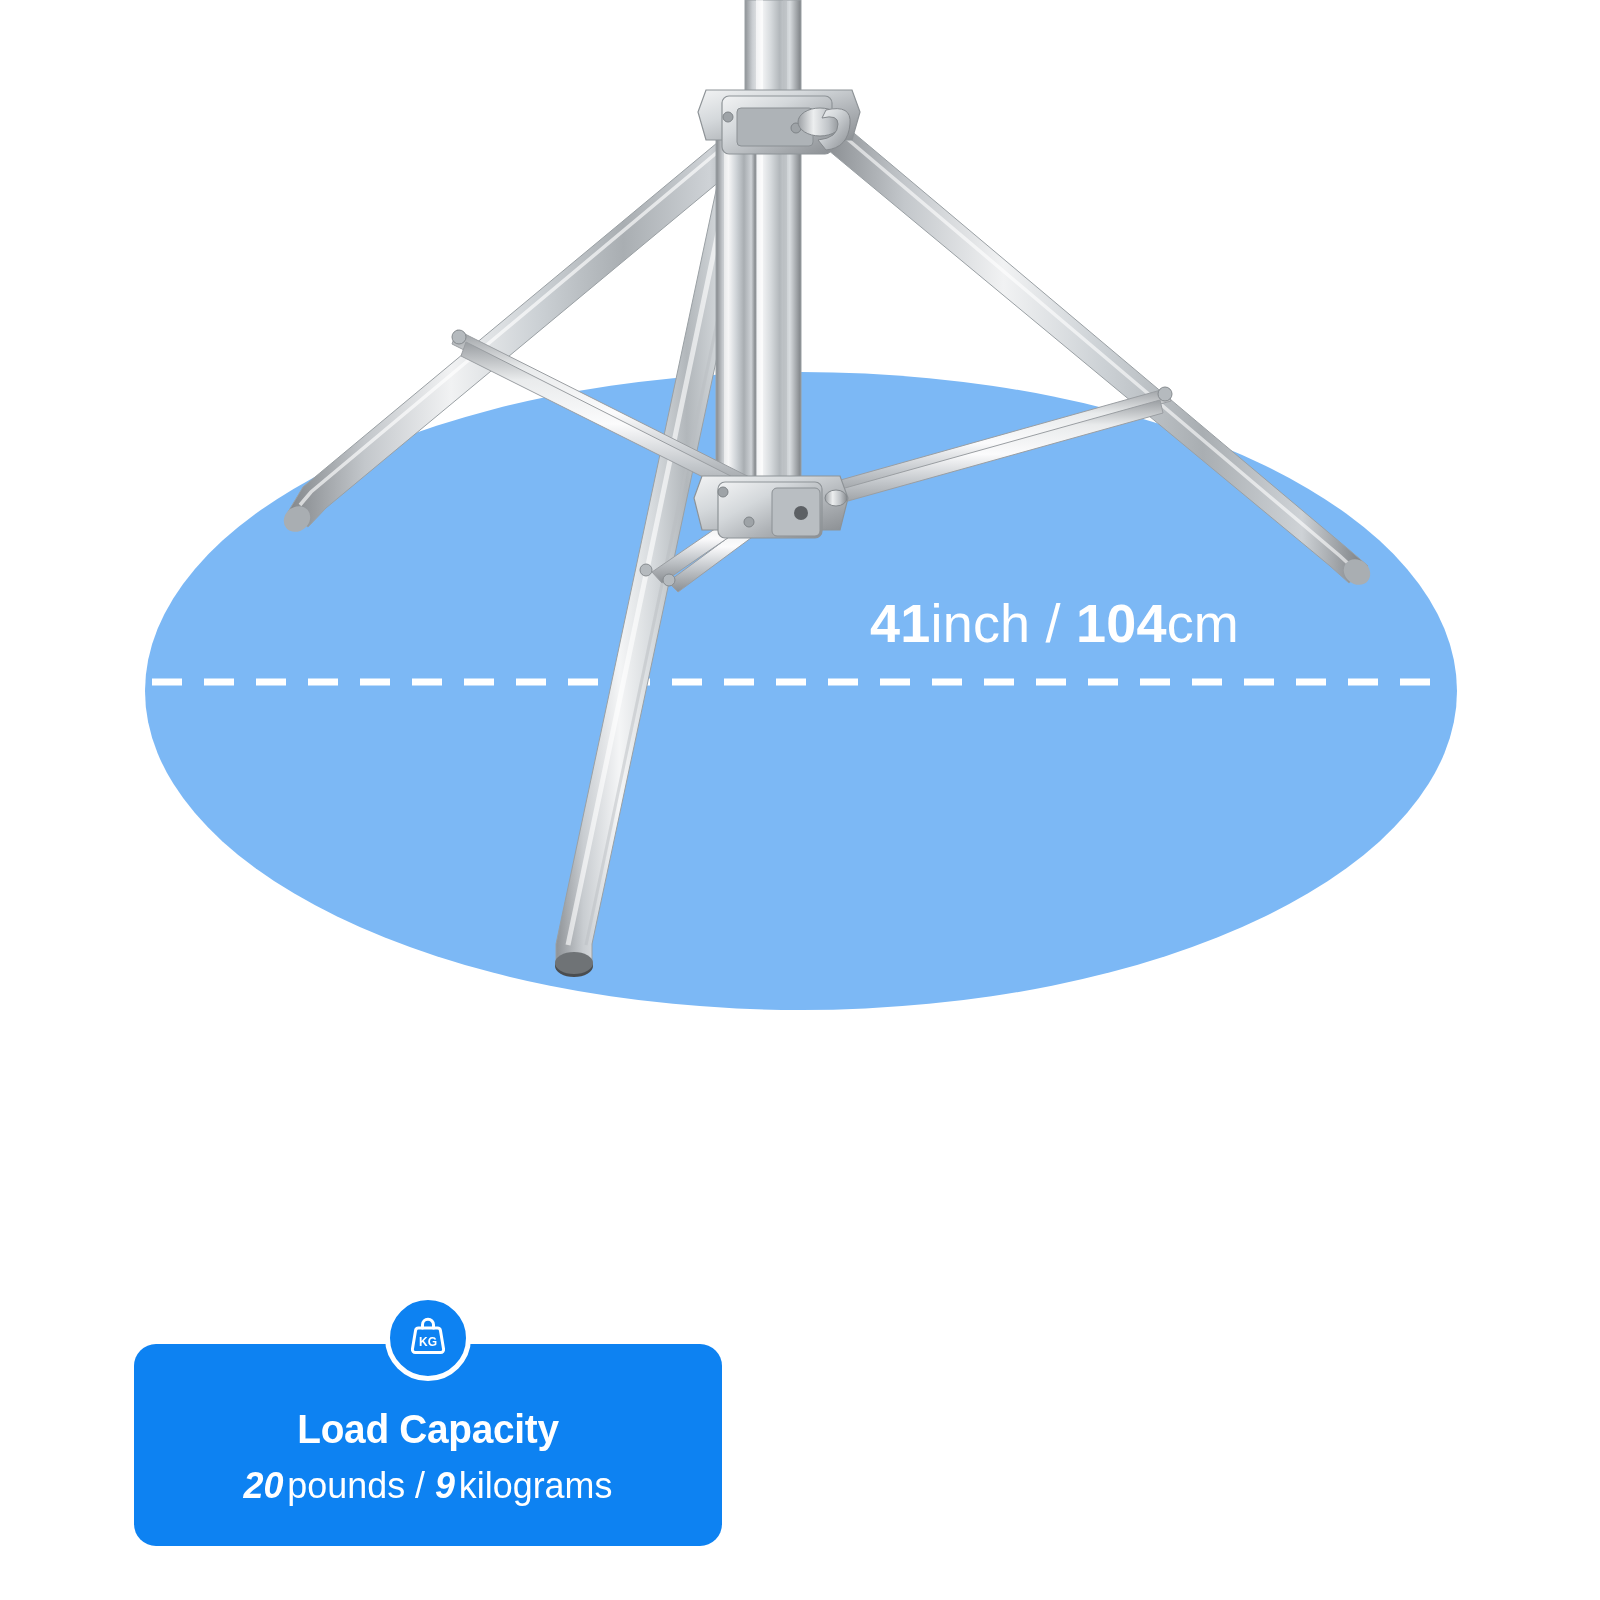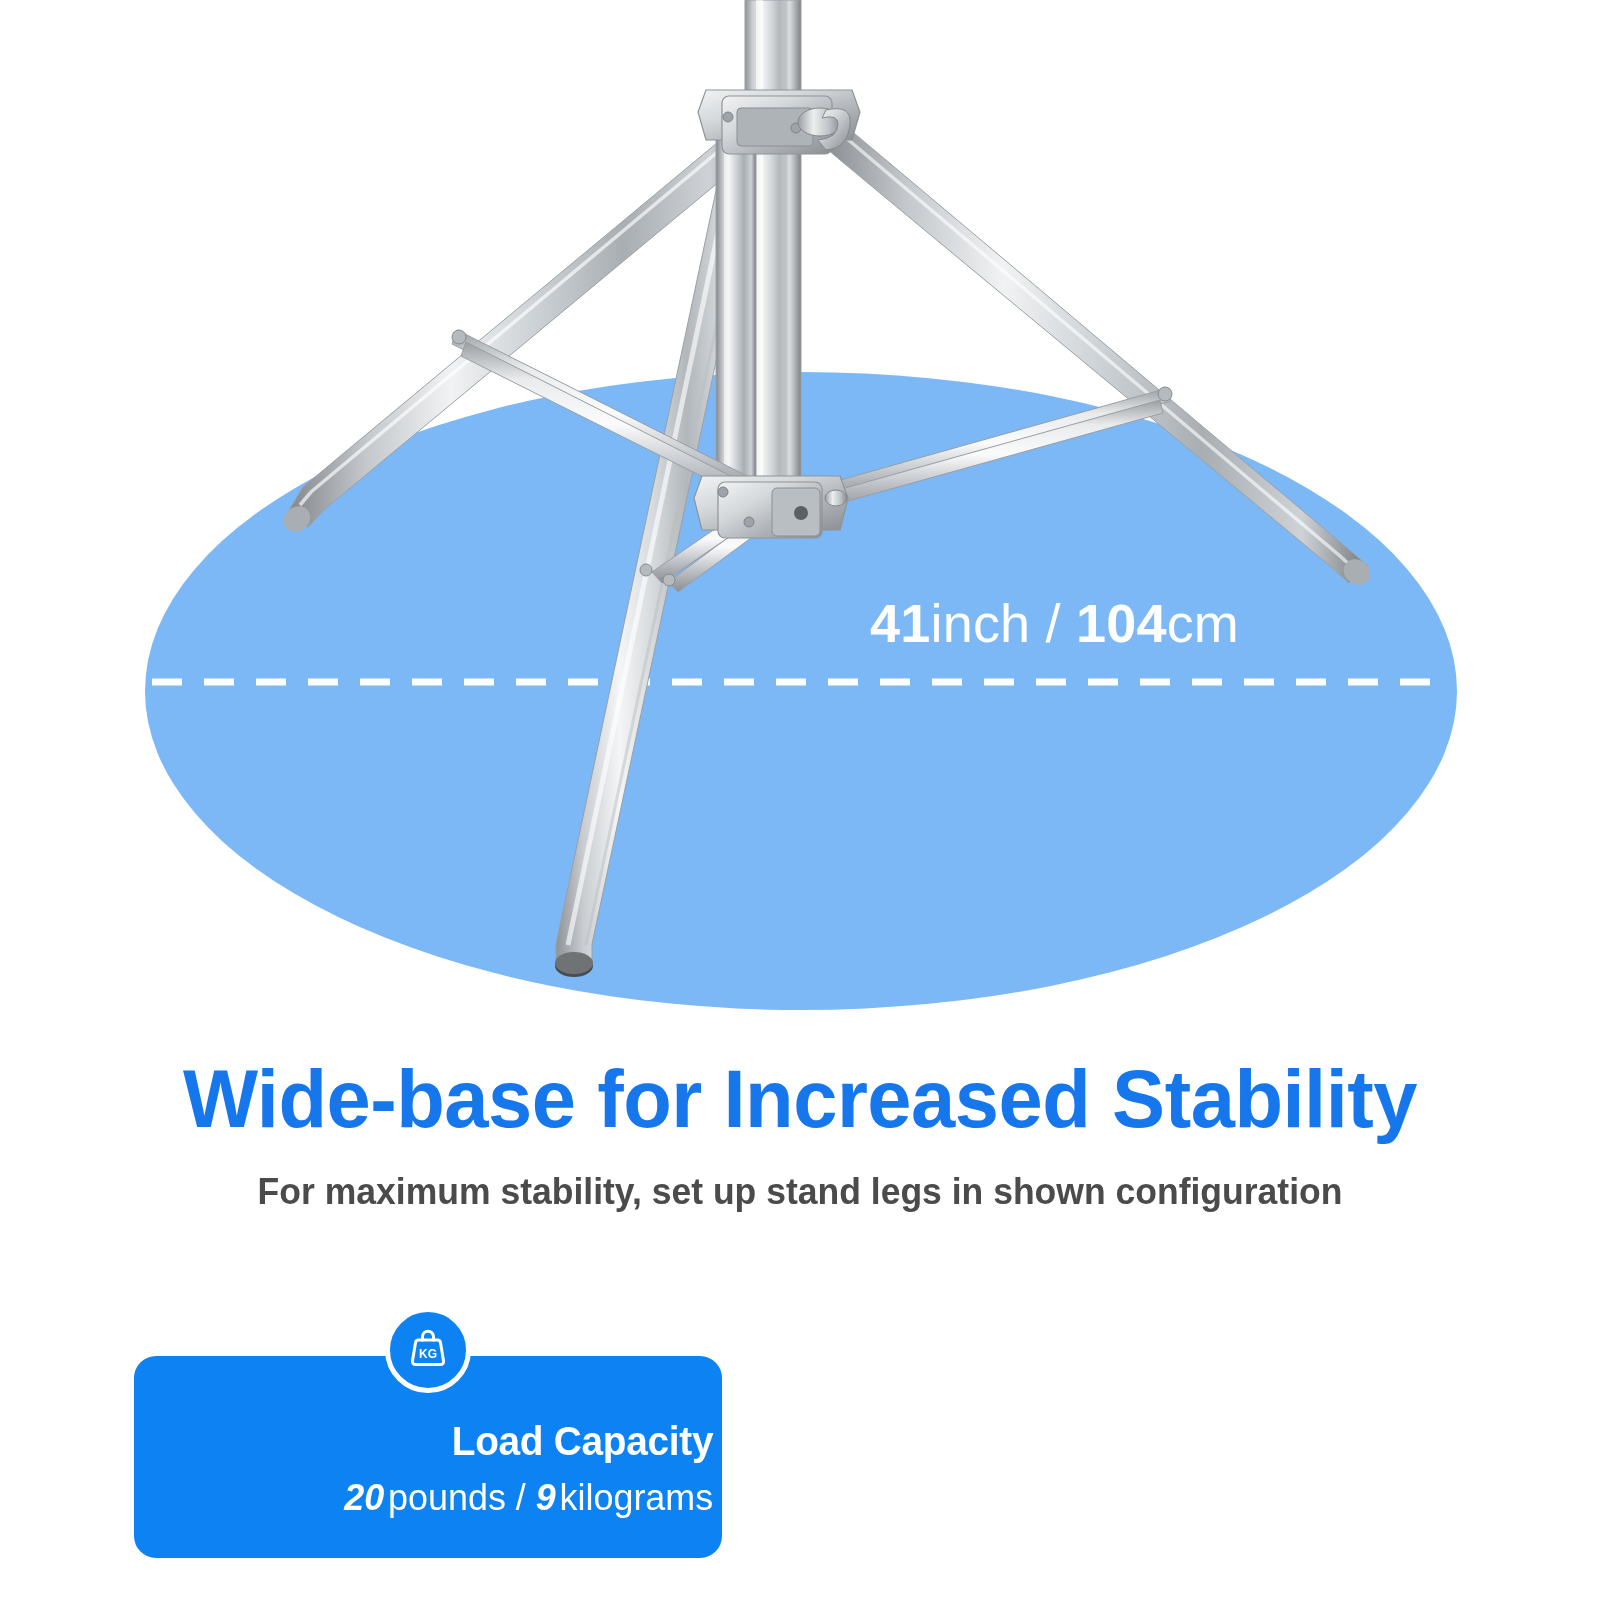--- a/index.html
+++ b/index.html
@@ -66,26 +66,26 @@
   
   #features {
     position: absolute;
     left: 0;
     top: 1300px;
     width: 1600px;
     height: 300px;
   }
   .card {
     position: absolute;
-    top: 56px;
+    top: 44px;
     height: 202px;
     background: #0d82f2;
     border-radius: 22px;
     color: #ffffff;
-    text-align: right;
+    text-align: center;
   }
   .card.left  { left: 134px; width: 588px; }
   .card.right { left: 878px; width: 592px; }
 
   .card-badge {
     position: absolute;
     top: -49px;
     left: 50%;
     transform: translateX(-50%);
     width: 86px;
@@ -246,24 +246,20 @@
           <ellipse cx="836" cy="498" rx="11" ry="8" fill="url(#knobG)" stroke="#83888c" stroke-width="1"></ellipse>
         </g>
       </g>
     </svg>
 
     <div class="dim-label">
       <span class="num">41</span><span class="unit">inch</span><span class="sep"> / </span><span class="num">104</span><span class="unit">cm</span>
     </div>
   </div>
 
-  <div id="headline">
-    <div class="title">Wide-base for Increased Stability</div>
-    <div class="subtitle">For maximum stability, set up stand legs in shown configuration</div>
-  </div>
 
   <div id="features">
 
     <div class="card left">
       <div class="card-badge">
         <svg width="52" height="52" viewBox="0 0 52 52">
           <path d="M20.5 16 v-3.2 a5.5 5.5 0 0 1 11 0 V16" fill="none" stroke="#ffffff" stroke-width="3" stroke-linecap="round"></path>
           <path d="M16.5 16 h19 a3 3 0 0 1 2.95 2.5 l3.1 18.5 a3 3 0 0 1 -2.95 3.5 h-25.2 a3 3 0 0 1 -2.95 -3.5 l3.1 -18.5 A3 3 0 0 1 16.5 16 Z" fill="none" stroke="#ffffff" stroke-width="3" stroke-linejoin="round"></path>
           <text x="26" y="34" font-family="'Liberation Sans', sans-serif" font-size="12" font-weight="700" fill="#ffffff" text-anchor="middle">KG</text>
         </svg>

